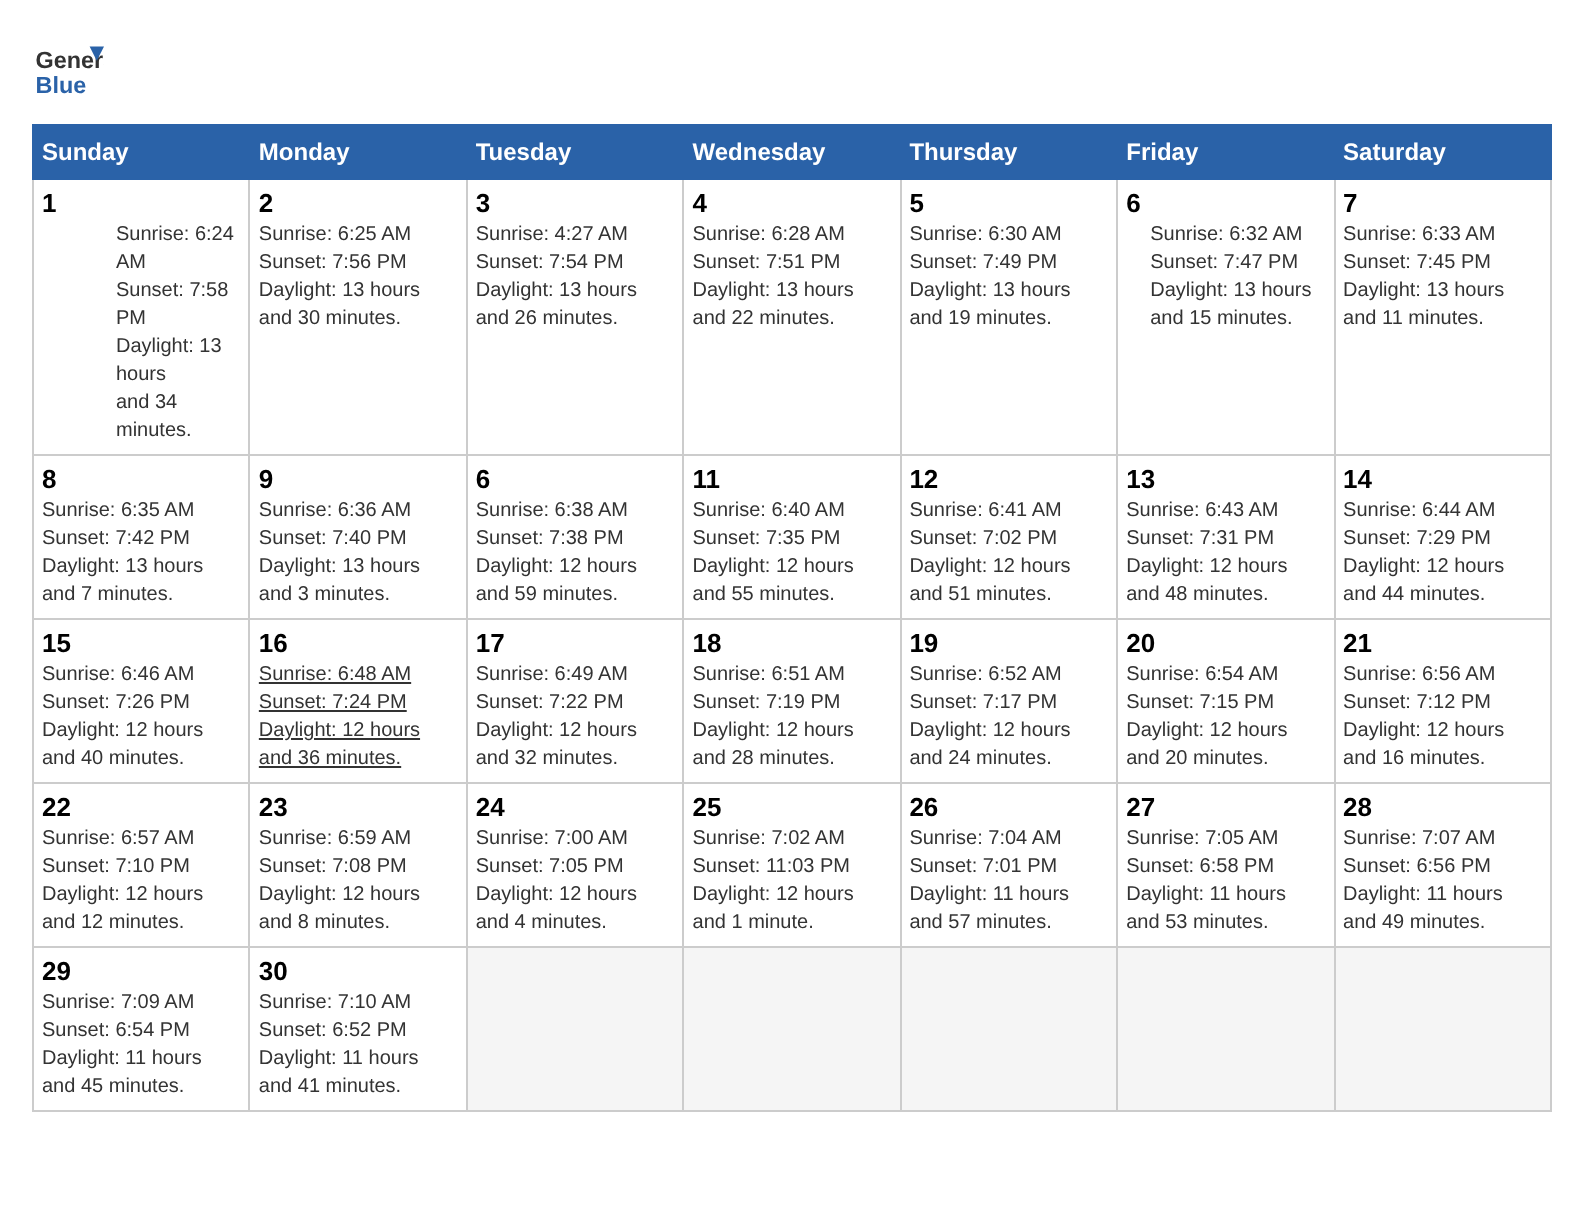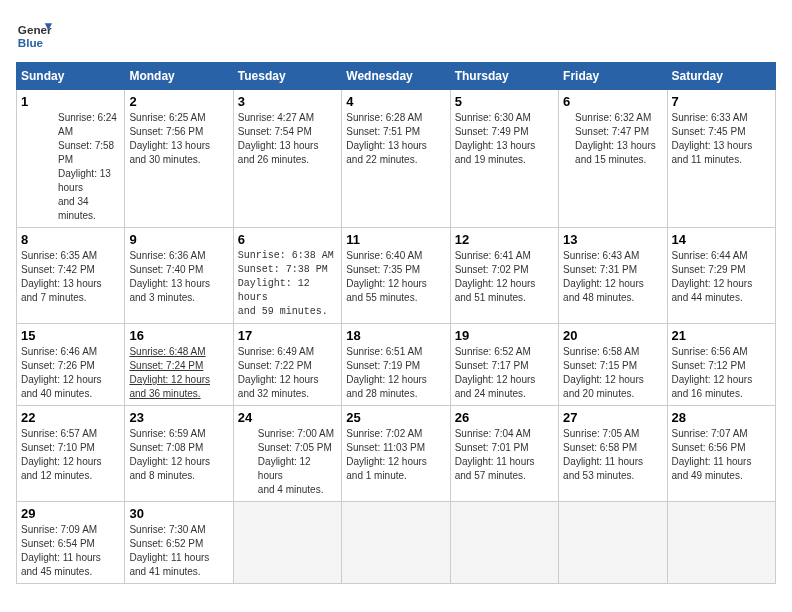--- a/index.html
+++ b/index.html
@@ -169,21 +169,21 @@
         </td>
         <td>
           <span class="day-num">9</span>
           <div class="day-info" style="white-space: pre-line;">Sunrise: 6:36 AM
 Sunset: 7:40 PM
 Daylight: 13 hours
 and 3 minutes.</div>
         </td>
         <td>
           <span class="day-num">6</span>
-          <div class="day-info" style="white-space: pre-line; font-family: Liberation Mono, monospace;">Sunrise: 6:38 AM
+          <div class="day-info" style="white-space: pre-line;">Sunrise: 6:38 AM
 Sunset: 7:38 PM
 Daylight: 12 hours
 and 59 minutes.</div>
         </td>
         <td>
           <span class="day-num">11</span>
           <div class="day-info" style="white-space: pre-line;">Sunrise: 6:40 AM
 Sunset: 7:35 PM
 Daylight: 12 hours
 and 55 minutes.</div>
@@ -241,21 +241,21 @@
         </td>
         <td>
           <span class="day-num">19</span>
           <div class="day-info" style="white-space: pre-line;">Sunrise: 6:52 AM
 Sunset: 7:17 PM
 Daylight: 12 hours
 and 24 minutes.</div>
         </td>
         <td>
           <span class="day-num">20</span>
-          <div class="day-info" style="white-space: pre-line;">Sunrise: 6:58 AM
+          <div class="day-info" style="white-space: pre-line;">Sunrise: 6:54 AM
 Sunset: 7:15 PM
 Daylight: 12 hours
 and 20 minutes.</div>
         </td>
         <td>
           <span class="day-num">21</span>
           <div class="day-info" style="white-space: pre-line;">Sunrise: 6:56 AM
 Sunset: 7:12 PM
 Daylight: 12 hours
 and 16 minutes.</div>
@@ -271,21 +271,21 @@
         </td>
         <td>
           <span class="day-num">23</span>
           <div class="day-info" style="white-space: pre-line;">Sunrise: 6:59 AM
 Sunset: 7:08 PM
 Daylight: 12 hours
 and 8 minutes.</div>
         </td>
         <td>
           <span class="day-num">24</span>
-          <div class="day-info" style="white-space: pre-line; margin-left: 20px;">Sunrise: 7:00 AM
+          <div class="day-info" style="white-space: pre-line;">Sunrise: 7:00 AM
 Sunset: 7:05 PM
 Daylight: 12 hours
 and 4 minutes.</div>
         </td>
         <td>
           <span class="day-num">25</span>
           <div class="day-info" style="white-space: pre-line;">Sunrise: 7:02 AM
 Sunset: 11:03 PM
 Daylight: 12 hours
 and 1 minute.</div>
@@ -315,21 +315,21 @@
       <tr>
         <td>
           <span class="day-num">29</span>
           <div class="day-info" style="white-space: pre-line;">Sunrise: 7:09 AM
 Sunset: 6:54 PM
 Daylight: 11 hours
 and 45 minutes.</div>
         </td>
         <td>
           <span class="day-num">30</span>
-          <div class="day-info" style="white-space: pre-line;">Sunrise: 7:30 AM
+          <div class="day-info" style="white-space: pre-line;">Sunrise: 7:10 AM
 Sunset: 6:52 PM
 Daylight: 11 hours
 and 41 minutes.</div>
         </td>
         <td class="empty"></td>
         <td class="empty"></td>
         <td class="empty"></td>
         <td class="empty"></td>
         <td class="empty"></td>
       </tr>

